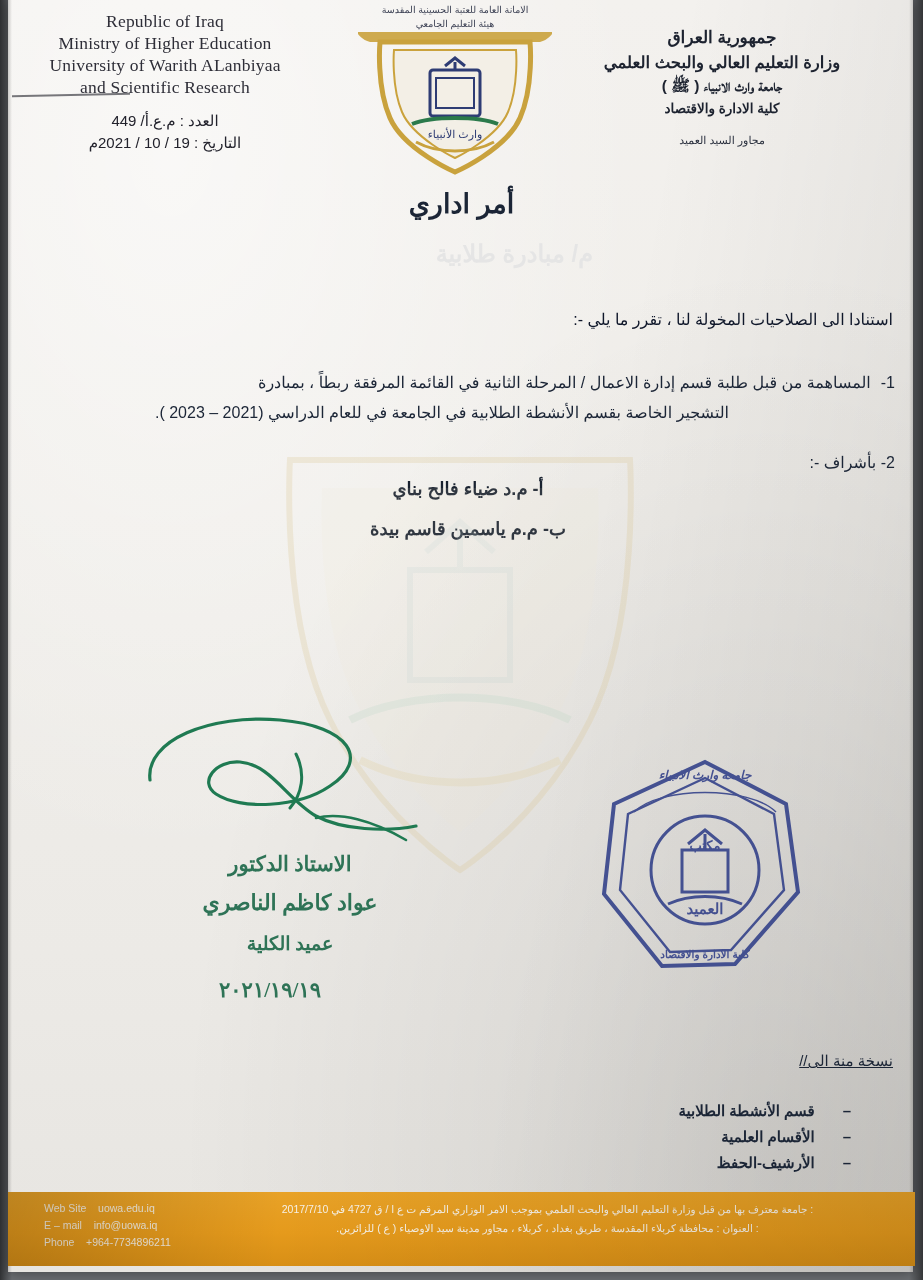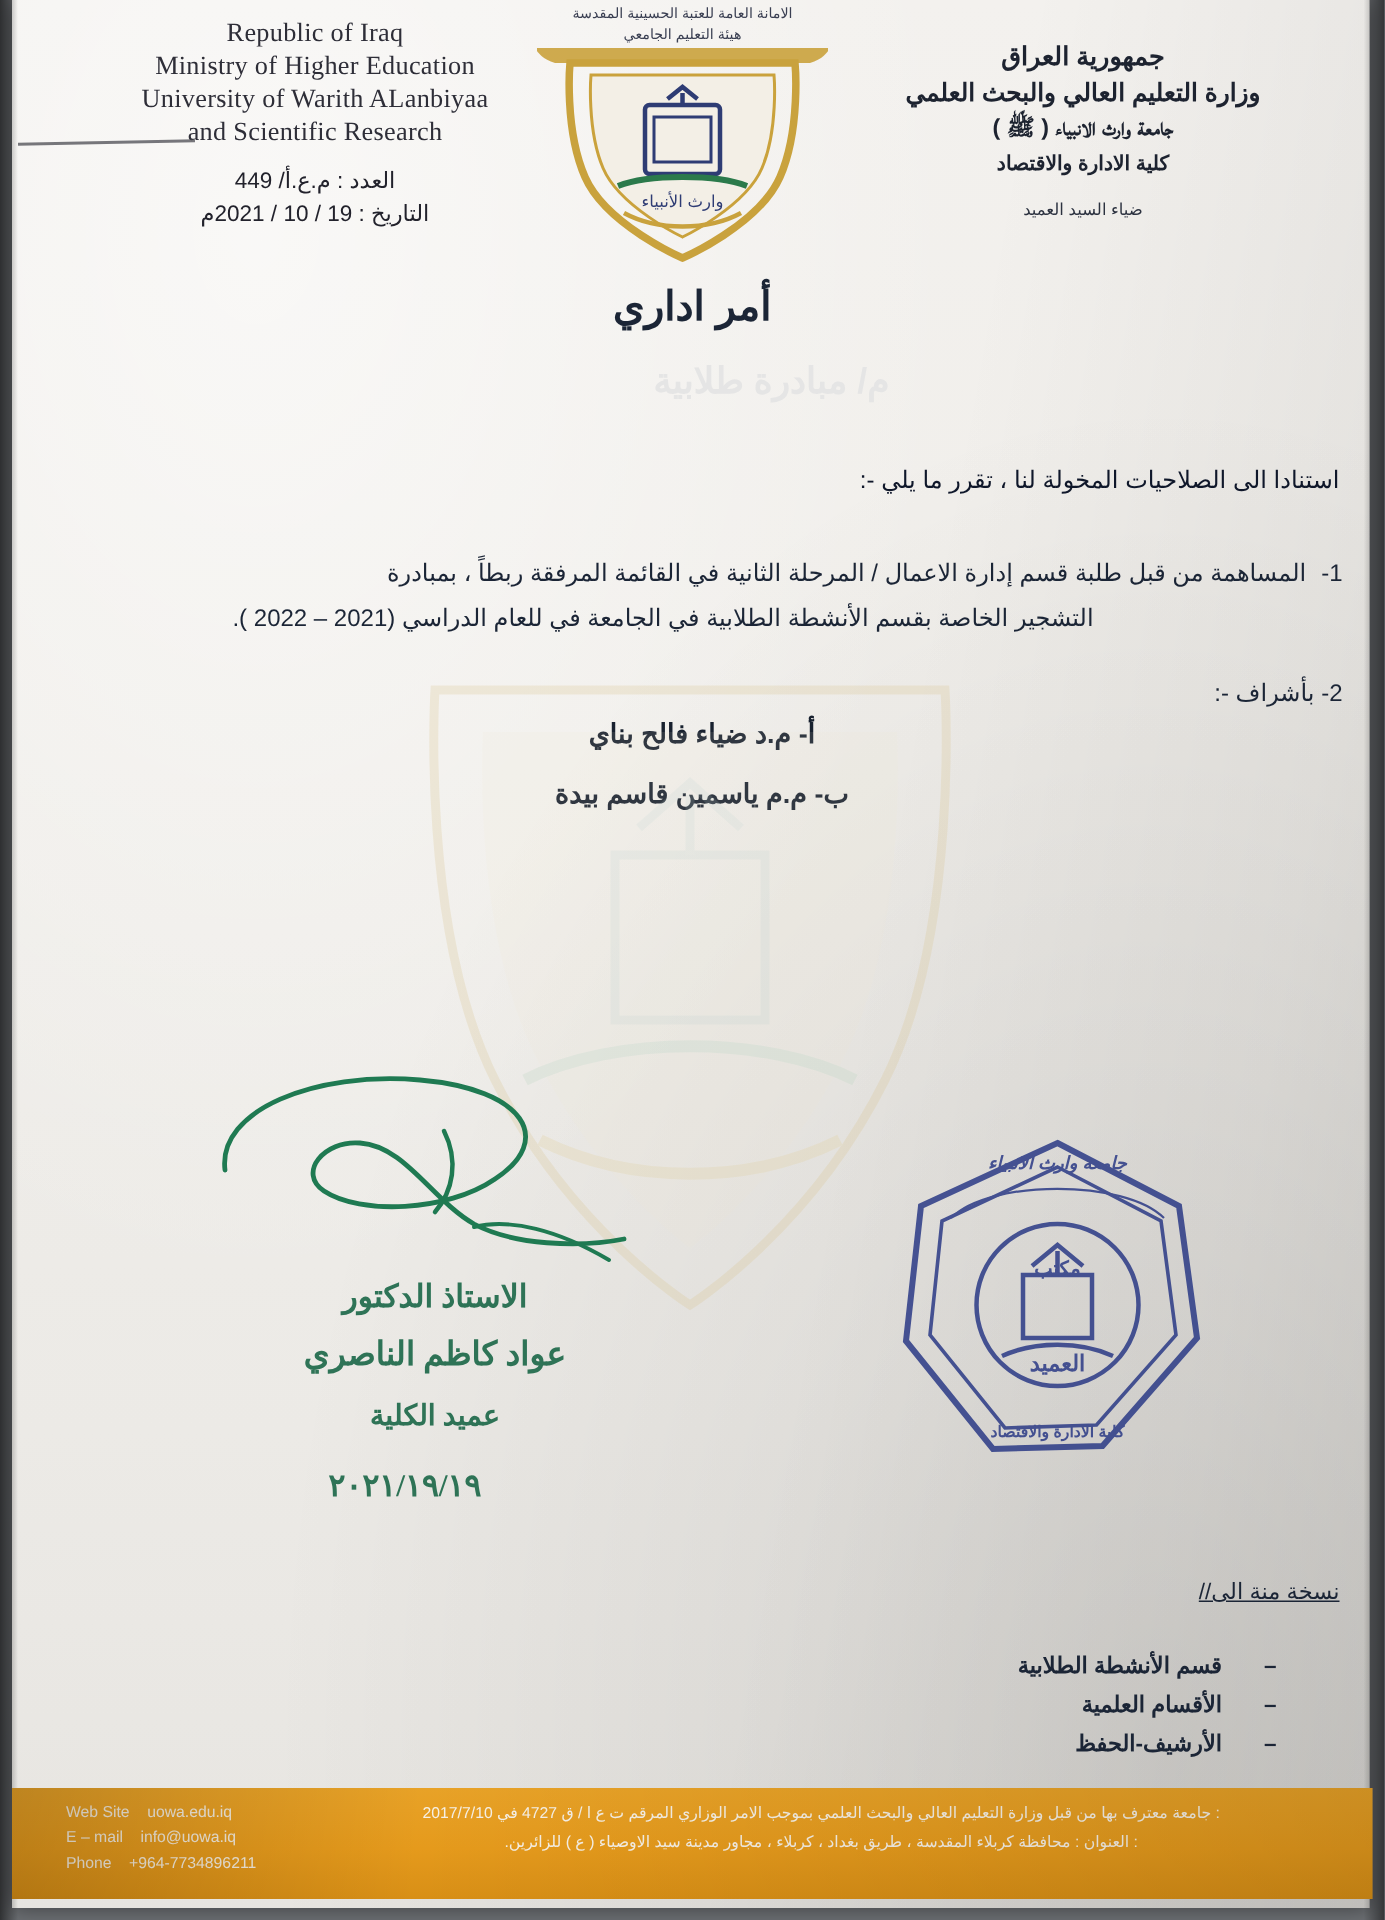--- a/index.html
+++ b/index.html
@@ -58,21 +58,20 @@
     position: absolute;
     left: 10px;
     top: 10px;
     width: 310px;
     text-align: center;
     color: #2e2e38;
     font-family: "Liberation Serif", serif;
     font-size: 17.5px;
     line-height: 22px;
     letter-spacing: .2px;
-    padding-left: 45px;
   }
   .hdr-left .ln { display:block; white-space:nowrap; }
   .hdr-left-meta{
     margin-top: 12px;
     font-family: "Liberation Sans", sans-serif;
     direction: rtl;
     font-size: 15px;
     line-height: 22px;
     color:#22222c;
     text-align:center;
@@ -330,34 +329,34 @@
         <text x="105" y="112" text-anchor="middle" font-size="11" fill="#2e3c74" font-family="Liberation Sans, sans-serif">وارث الأنبياء</text>
         <path d="M66 116 C88 128 122 128 144 116" fill="none" stroke="#c9a23d" stroke-width="3"></path>
       </svg>
     </div>
 
     <div class="hdr-right">
       <div class="r1">جمهورية العراق</div>
       <div class="r2">وزارة التعليم العالي والبحث العلمي</div>
       <div class="r3">جامعة وارث الانبياء ( ﷺ )</div>
       <div class="r4">كلية الادارة والاقتصاد</div>
-      <div class="r5">ضياء السيد العميد</div>
+      <div class="r5">مجاور السيد العميد</div>
     </div>
   </div>
 
   <div class="title">أمر اداري</div>
   <div class="subject">م/ مبادرة طلابية</div>
   <div class="intro">استنادا الى الصلاحيات المخولة لنا ، تقرر ما يلي -:</div>
 
   <div class="clause clause1">
     <div style="display:flex; gap:10px;">
       <span>1-</span>
       <span style="flex:1">المساهمة من قبل طلبة قسم إدارة الاعمال / المرحلة الثانية في القائمة المرفقة ربطاً ، بمبادرة</span>
     </div>
-    <div class="l2">التشجير الخاصة بقسم الأنشطة الطلابية في الجامعة في للعام الدراسي  (2021 – 2022 ).</div>
+    <div class="l2">التشجير الخاصة بقسم الأنشطة الطلابية في الجامعة في للعام الدراسي  (2021 – 2023 ).</div>
   </div>
 
   <div class="clause clause2">
     <span>2-</span>
     <span>بأشراف -:</span>
   </div>
 
   <div class="sup sup-a">أ-   م.د ضياء فالح بناي</div>
   <div class="sup sup-b">ب- م.م ياسمين قاسم بيدة</div>
 

